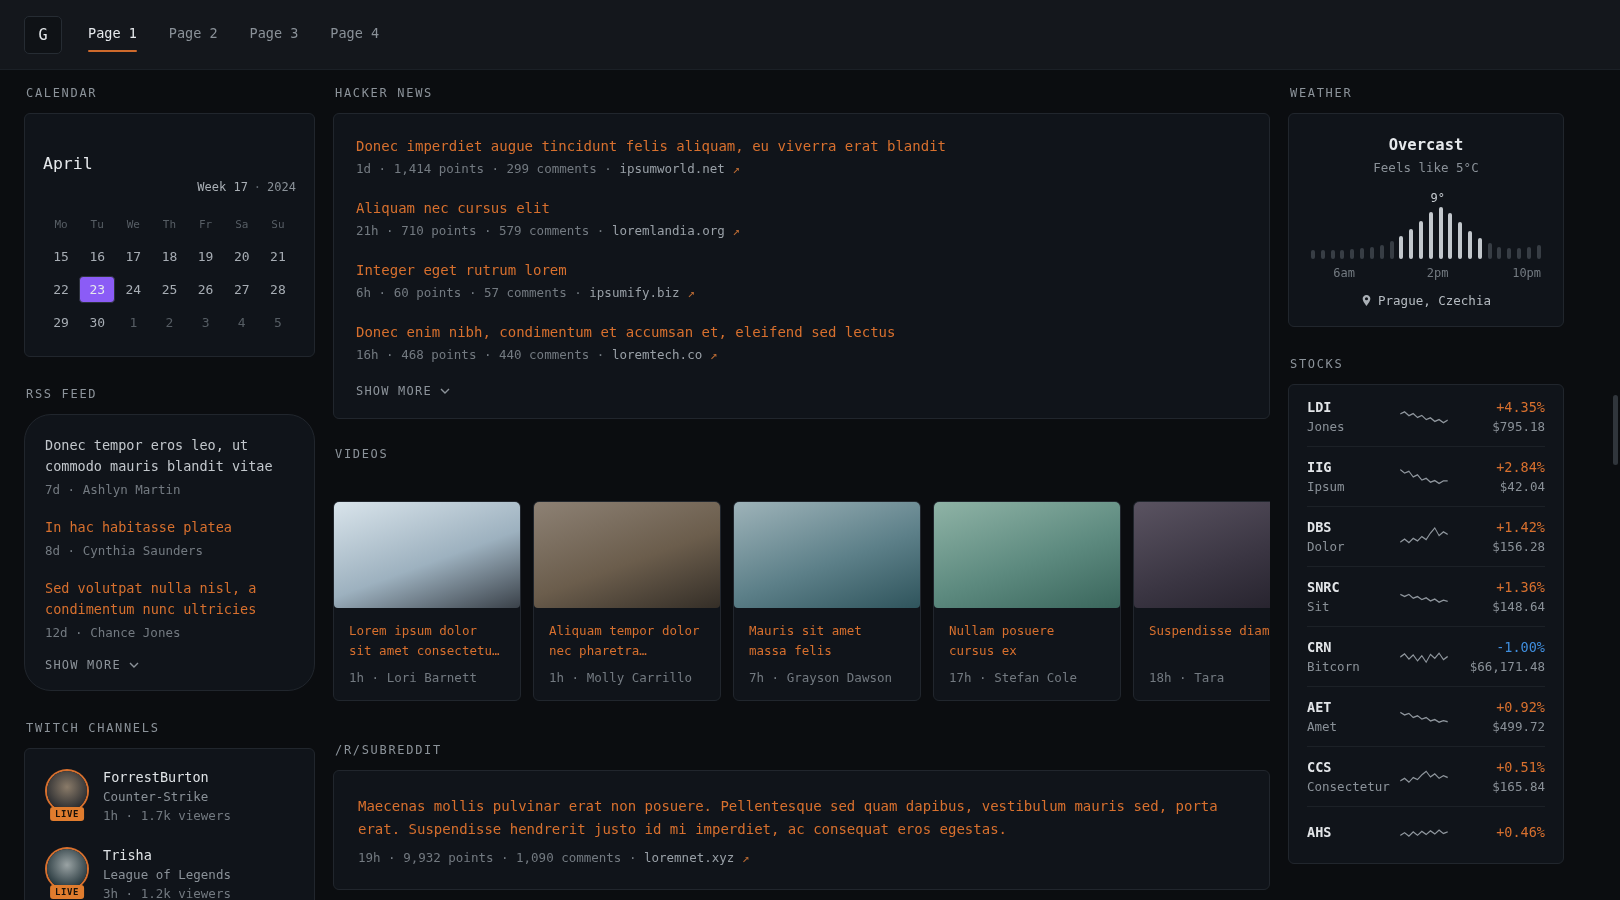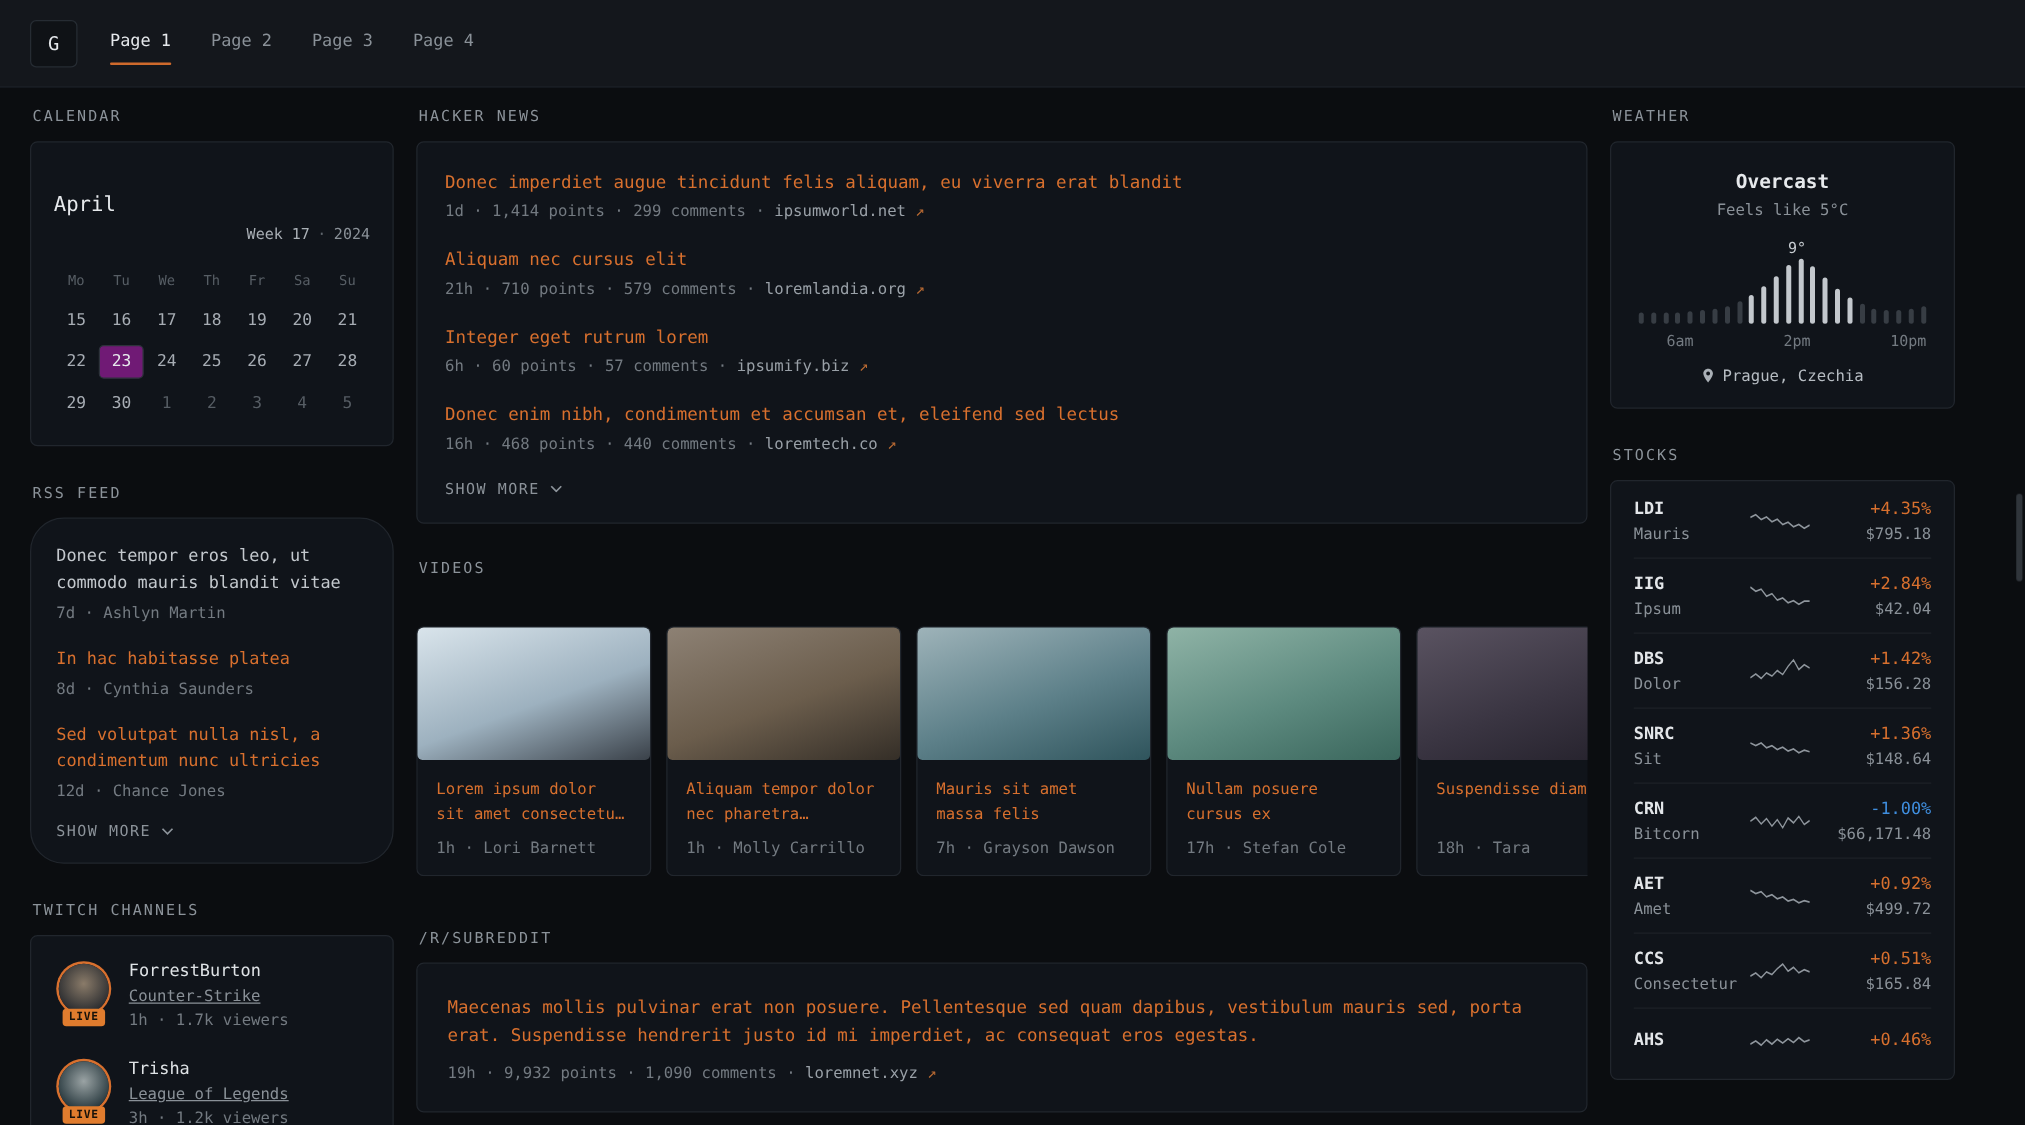--- a/index.html
+++ b/index.html
@@ -39,21 +39,21 @@
   .cal-panel { padding:18px 18px 20px; }
   .cal-head { display:flex; justify-content:space-between; align-items:center; }
   .cal-month { font-size:16.5px; color:var(--t1); }
   .cal-meta { font-size:12px; color:#aab0b6;margin-top:48px; }
   .cal-meta .dot { margin:0 6px; color:#5f666d; }
   .cal-meta .year { color:var(--t2); }
   .cal-grid { display:grid; grid-template-columns:repeat(7,1fr); text-align:center; }
   .cal-dow { margin-top:24px; font-size:11px; color:#575e65; }
   .cal-days { margin-top:12px; row-gap:6px; font-size:13px; color:#a7adb4; }
   .day { padding:5px 0; border:1px solid transparent; border-radius:4px; }
-  .day.selected { background:#701a75; border-color:#2d333b; color:var(--t1); }
+  .day.selected { background:#8b5cf6; border-color:#2d333b; color:var(--t1); }
   .day.dim { color:#565d64; }
 
   
   .rss-panel { padding:20px 20px 18px;border-radius:27px; }
   .rss-item + .rss-item { margin-top:20px; }
   .rss-title { font-size:13.5px; line-height:1.55; color:var(--orange); cursor:pointer; }
   .rss-title.read { color:#c3c8cd; }
   .rss-item .meta { margin-top:5px; }
   .show-more { margin-top:18px; display:flex; align-items:center; gap:8px; font-size:12px; letter-spacing:.1em;
                color:#8c939a; background:none; border:none; font-family:inherit; cursor:pointer; padding:0; }
@@ -63,21 +63,21 @@
   .twitch-panel { padding:20px; }
   .channel { display:flex; gap:14px; align-items:flex-start; }
   .channel + .channel { margin-top:24px; }
   .avatar-wrap { position:relative; flex:none; width:44px; display:flex; justify-content:center; padding:2px 0 8px; }
   .avatar { display:block; width:40px; height:40px; border-radius:50%; box-shadow:0 0 0 2px #9aa0a6; }
   .avatar-wrap.ring-live .avatar { box-shadow:0 0 0 2px #d8702e; }
   .live { position:absolute; left:50%; bottom:-2px; transform:translateX(-50%); background:#e07c2e; color:#17110a;
           font-size:9px; font-weight:bold; letter-spacing:.06em; padding:2px 5px; border-radius:3px; display:none; }
   .live.on { display:block; }
   .ch-name { font-size:13.5px; color:#dfe3e6; }
-  .ch-game { font-size:12.5px; color:var(--t2); margin-top:4px;text-decoration:underline; }
+  .ch-game { font-size:12.5px; color:var(--t2); margin-top:4px; }
   .ch-info .meta { margin-top:4px; }
 
   
   .hn-panel { padding:24px 22px 20px; }
   .hn-item + .hn-item { margin-top:24px; }
   .hn-title { display:block; font-size:14px; color:var(--orange); text-decoration:none; cursor:pointer; }
   .hn-item .meta { margin-top:7px; }
   .domain { color:#99a0a7; cursor:pointer; }
   .arrow { color:#b96a33; }
   .hn-panel .show-more { margin-top:22px; }
@@ -408,21 +408,21 @@
       </div>
     </section>
 
     <section>
       <h2 class="sec-title">STOCKS</h2>
       <div class="panel stocks-panel">
 
       <div class="stock-row">
             <div class="s-id">
               <div class="s-ticker">LDI</div>
-              <div class="s-name">Mauris</div>
+              <div class="s-name">Jones</div>
             </div>
             <svg class="spark" viewBox="0 0 76 30" preserveAspectRatio="none">
               <polyline points="2.0,11.9 8.5,9.8 15.1,13.7 21.6,11.6 28.2,15.5 34.7,13.4 41.3,17.6 47.8,15.8 54.4,19.4 60.9,17.6 67.5,20.7 74.0,18.1"></polyline>
             </svg>
             <div class="s-right">
               <div class="s-change">+4.35%</div>
               <div class="s-price">$795.18</div>
             </div>
           </div>
           <div class="stock-row">

